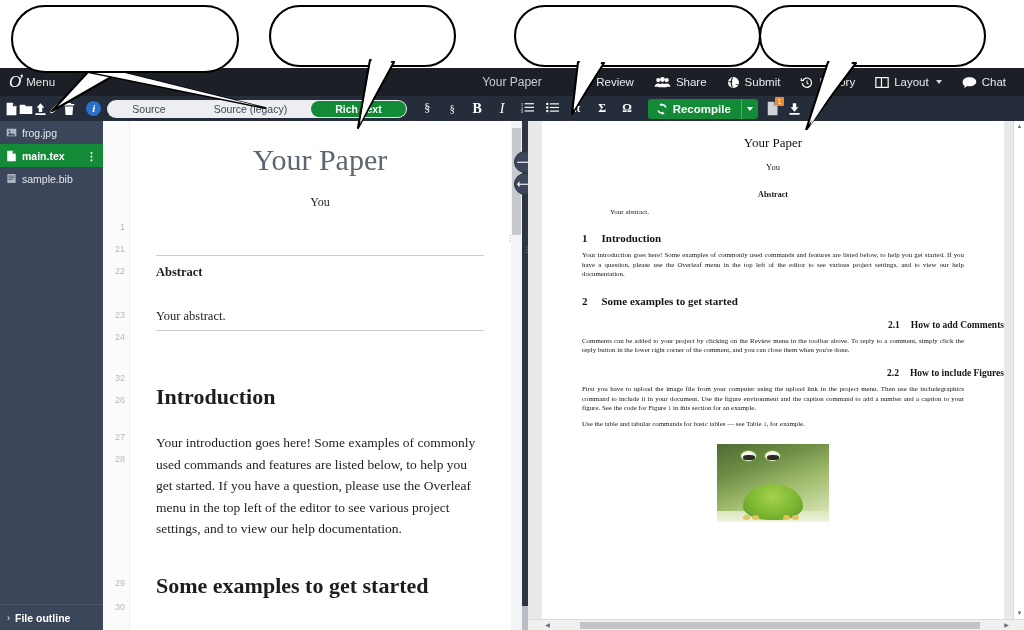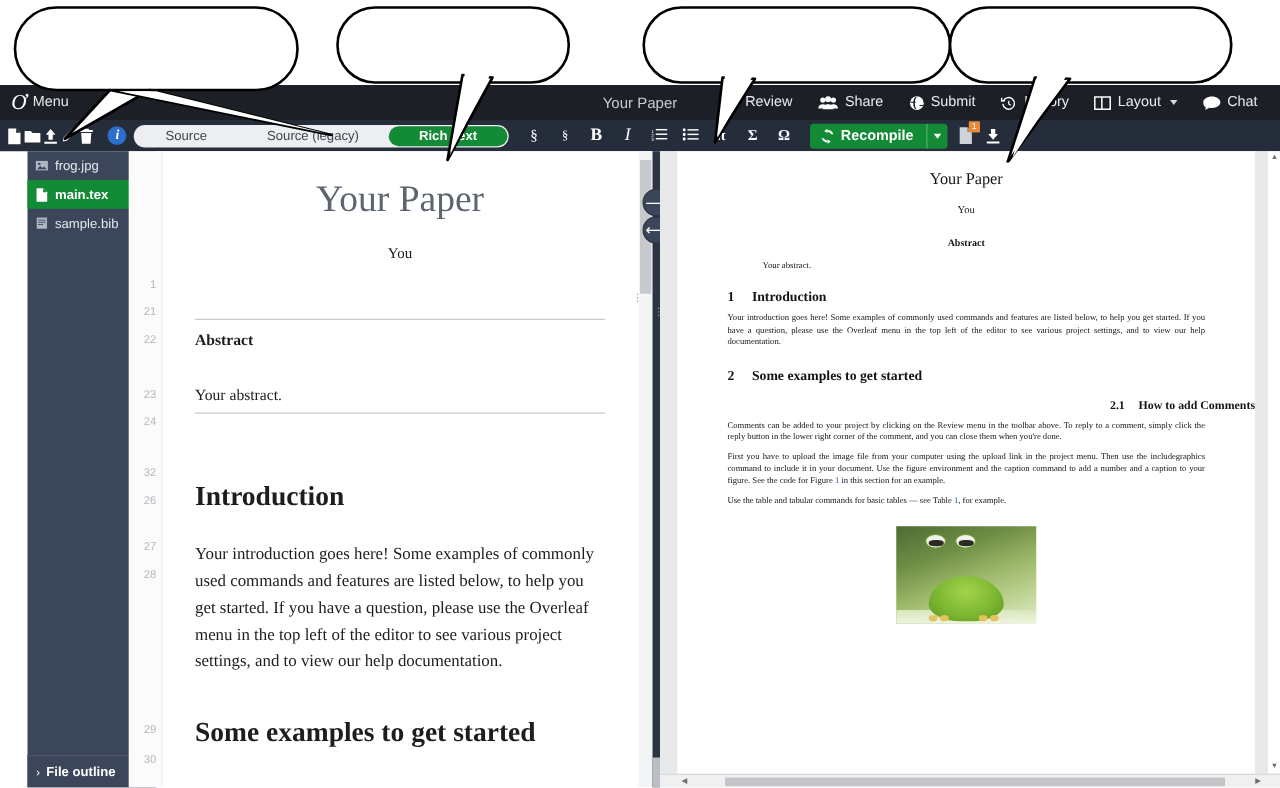--- a/index.html
+++ b/index.html
@@ -154,21 +154,20 @@
     background: #e9893a; color: #fff;
     font-size: 7px; line-height: 9px; text-align: center;
     border-radius: 1px;
   }
 
   
   .sidebar {
     position: absolute; left: 0; top: 121px;
     width: 103px; bottom: 0;
     background: #3c465a;
-    margin-left: 22px;
   }
   .file-row {
     display: flex; align-items: center; gap: 5px;
     height: 23px; padding: 0 5px 0 6px;
     color: #e4e7ec; font-size: 10.5px;
     position: relative;
   }
   .file-row.selected { background: #138a36; color: #ffffff; font-weight: bold; }
   .file-dots {
     position: absolute; right: 6px; top: 50%;
@@ -659,20 +658,24 @@
         <span>2</span>
         <span>Some examples to get started</span>
       </div>
 
       <div class="pdf-sub">
         <span>2.1</span>
         <span>How to add Comments</span>
       </div>
       <div class="pdf-body">Comments can be added to your project by clicking on the Review menu in the toolbar above. To reply to a comment, simply click the reply button in the lower right corner of the comment, and you can close them when you're done.</div>
 
+      <div class="pdf-sub">
+        <span>2.2</span>
+        <span>How to include Figures</span>
+      </div>
       <div class="pdf-body"><span>First you have to upload the image file from your computer using the upload link in the project menu. Then use the includegraphics command to include it in your document. Use the figure environment and the caption command to add a number and a caption to your figure. See the code for Figure </span><span class="ref">1</span><span> in this section for an example.</span></div>
 
       <div class="pdf-body"><span>Use the table and tabular commands for basic tables — see Table </span><span class="ref">1</span><span>, for example.</span></div>
 
       <div class="pdf-fig">
         <div class="frog-ground"></div>
         <div class="frog-body"></div>
         <div class="frog-eye l"></div>
         <div class="frog-eye r"></div>
         <div class="frog-toes">

